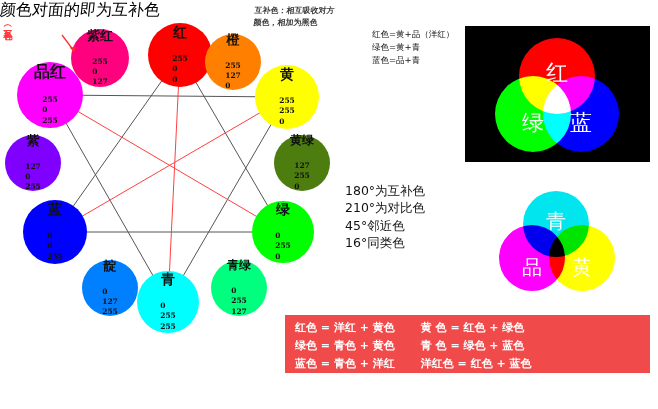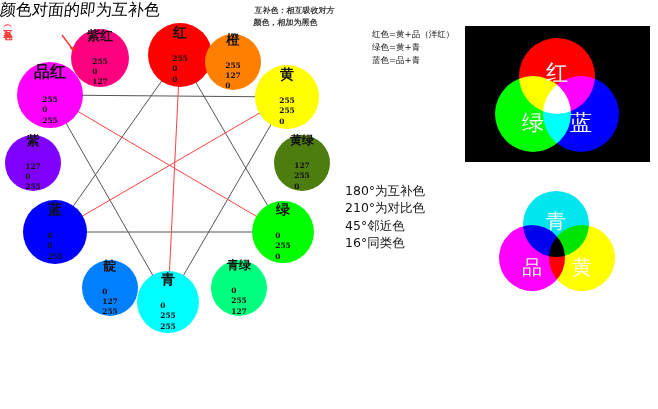--- a/index.html
+++ b/index.html
@@ -223,14 +223,26 @@
       </svg>
   </div>
 
   <div id="angle-rules">
       <div>180°为互补色</div>
       <div>210°为对比色</div>
       <div>45°邻近色</div>
       <div>16°同类色</div>
     </div>
 
+  <div id="formula-box" style="background: rgb(240, 74, 74);">
+    <div class="formula-col">
+        <div class="formula-line" style="color: rgb(255, 255, 255);">红色 = 洋红 + 黄色</div>
+        <div class="formula-line" style="color: rgb(255, 255, 255);">绿色 = 青色 + 黄色</div>
+        <div class="formula-line" style="color: rgb(255, 255, 255);">蓝色 = 青色 + 洋红</div>
+      </div>
+    <div class="formula-col">
+        <div class="formula-line" style="color: rgb(255, 255, 255);">黄 色 = 红色 + 绿色</div>
+        <div class="formula-line" style="color: rgb(255, 255, 255);">青 色 = 绿色 + 蓝色</div>
+        <div class="formula-line" style="color: rgb(255, 255, 255);">洋红色 = 红色 + 蓝色</div>
+      </div>
+  </div>
 
 </div>
 
 </body></html>

